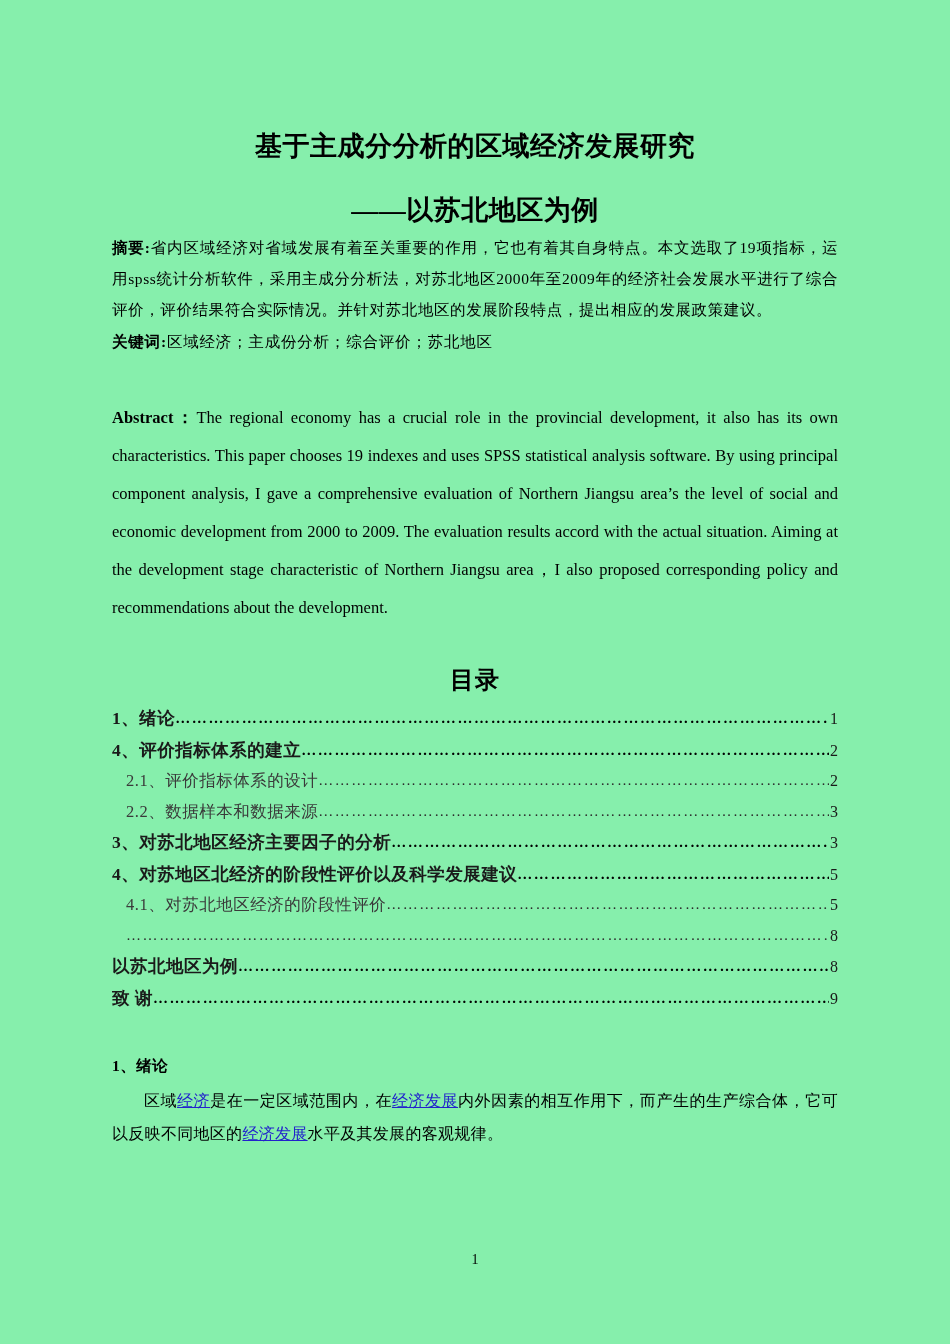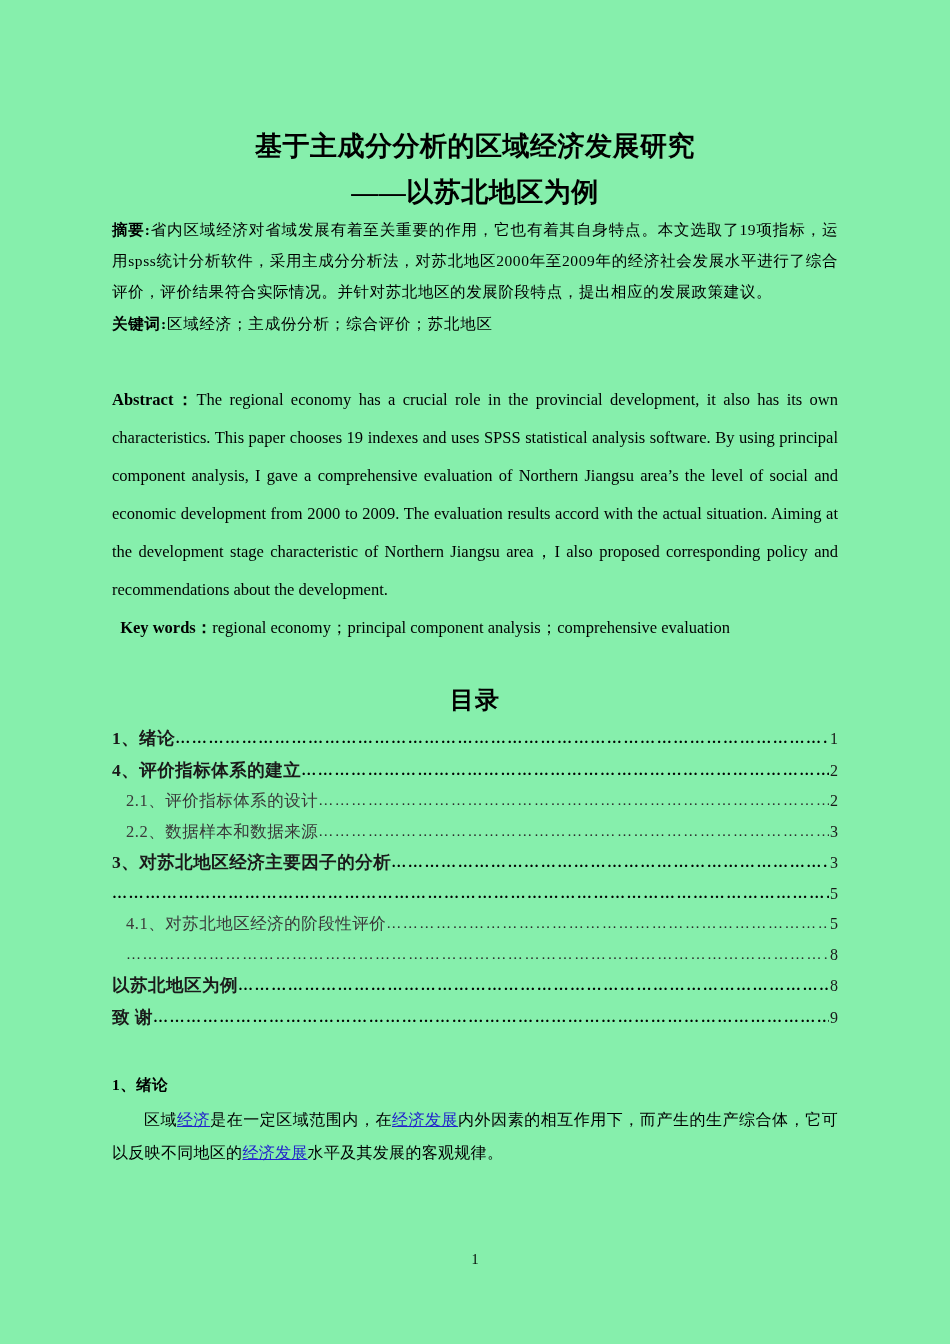--- a/index.html
+++ b/index.html
@@ -36,21 +36,21 @@
   .doc-title-main,
   .doc-title-sub {
     font-family: "Liberation Serif", "DejaVu Serif", serif;
     font-weight: bold;
     font-size: 27px;
     line-height: 44px;
     letter-spacing: 0.5px;
     white-space: nowrap;
   }
   .doc-title-sub {
-    margin-top: 2px;
+    margin-top: 20px;
   }
 
   
   .cn-abstract {
     font-family: "Liberation Serif", "DejaVu Serif", serif;
     font-size: 15.5px;
     line-height: 31px;
     text-align: justify;
     text-justify: inter-ideograph;
     letter-spacing: 0.6px;
@@ -182,21 +182,20 @@
       <div class="doc-title-sub">——以苏北地区为例</div>
     </div>
 
     <div class="cn-abstract">
       <p><span class="lbl-bold">摘要:</span><span>省内区域经济对省域发展有着至关重要的作用，它也有着其自身特点。本文选取了19项指标，运用spss统计分析软件，采用主成分分析法，对苏北地区2000年至2009年的经济社会发展水平进行了综合评价，评价结果符合实际情况。并针对苏北地区的发展阶段特点，提出相应的发展政策建议。</span></p>
       <p class="kw-line"><span class="lbl-bold">关键词:</span><span>区域经济；主成份分析；综合评价；苏北地区</span></p>
     </div>
 
     <div class="en-abstract">
       <p><span class="lbl-bold">Abstract：</span><span>The regional economy has a crucial role in the provincial development, it also has its own characteristics. This paper chooses 19 indexes and uses SPSS statistical analysis software. By using principal component analysis, I gave a comprehensive evaluation of Northern Jiangsu area’s the level of social and economic development from 2000 to 2009. The evaluation results accord with the actual situation. Aiming at the development stage characteristic of Northern Jiangsu area，I also proposed corresponding policy and recommendations about the development.</span></p>
-      <p class="kw-en">&nbsp;<span class="lbl-bold">Key words：</span><span>regional economy；principal component analysis；comprehensive evaluation</span></p>
     </div>
 
     <div class="toc">
       <div class="toc-heading">目录</div>
       <div class="toc-list" id="toc-list">
           <div class="toc-row level1">
             <span class="toc-label">1、绪论</span>
             <span class="toc-leader">……………………………………………………………………………………………………………………………………</span>
             <span class="toc-page">1</span>
           </div>
@@ -214,20 +213,21 @@
             <span class="toc-label">2.2、数据样本和数据来源</span>
             <span class="toc-leader">……………………………………………………………………………………………………………………………………</span>
             <span class="toc-page">3</span>
           </div>
           <div class="toc-row level1">
             <span class="toc-label">3、对苏北地区经济主要因子的分析</span>
             <span class="toc-leader">……………………………………………………………………………………………………………………………………</span>
             <span class="toc-page">3</span>
           </div>
           <div class="toc-row level1">
+            <span class="toc-label">4、对苏地区北经济的阶段性评价以及科学发展建议</span>
             <span class="toc-leader">……………………………………………………………………………………………………………………………………</span>
             <span class="toc-page">5</span>
           </div>
           <div class="toc-row level2">
             <span class="toc-label">4.1、对苏北地区经济的阶段性评价</span>
             <span class="toc-leader">……………………………………………………………………………………………………………………………………</span>
             <span class="toc-page">5</span>
           </div>
           <div class="toc-row level2">
             <span class="toc-leader">……………………………………………………………………………………………………………………………………</span>

